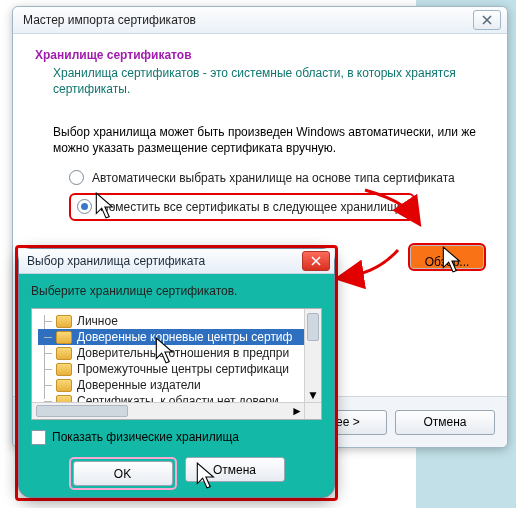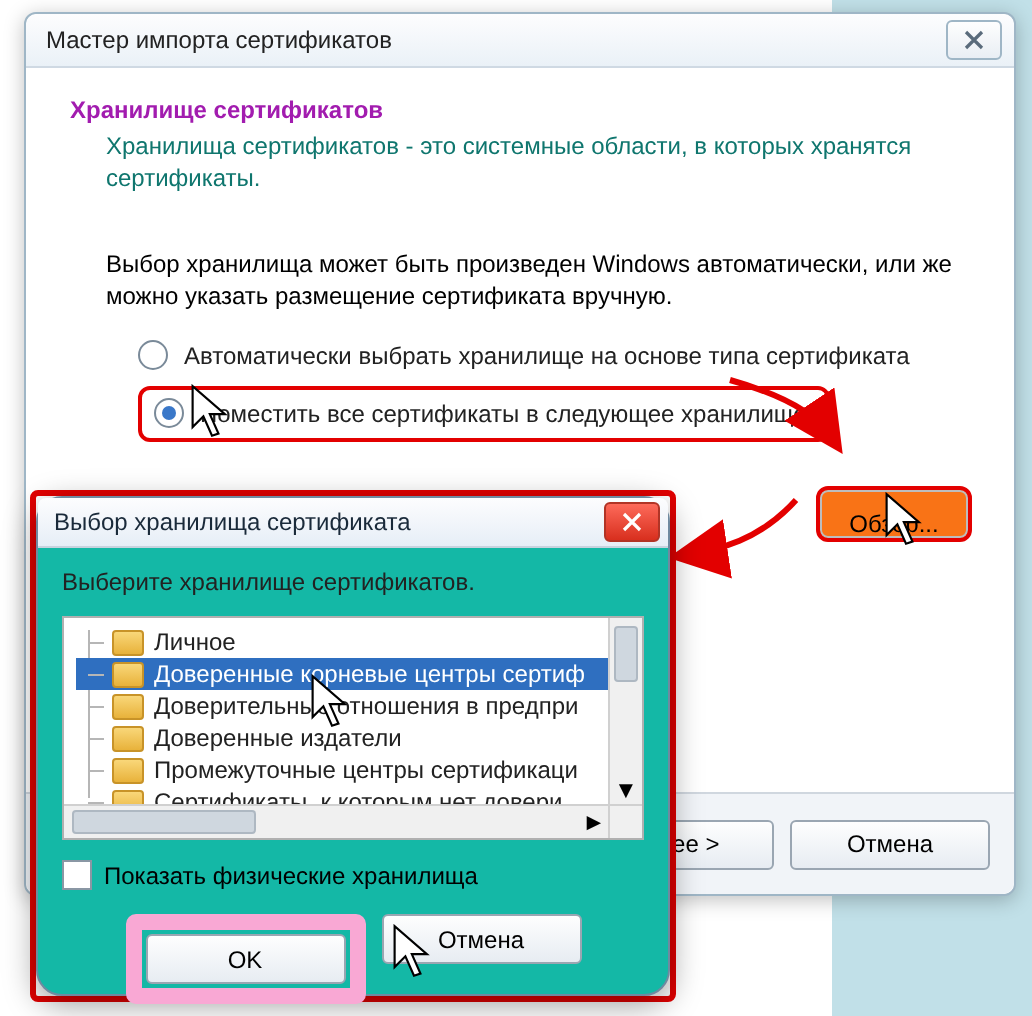--- a/index.html
+++ b/index.html
@@ -45,24 +45,24 @@
 .tree-label{font-size:12px;color:#222}
 .vscroll{position:absolute;right:0;top:0;bottom:16px;width:16px;background:#f0f0f0;border-left:1px solid #d0d0d0}
 .vscroll .thumb{position:absolute;left:2px;right:2px;top:4px;height:26px;background:#cfd7df;border:1px solid #aeb8c2;border-radius:2px}
 .vscroll .arrow{position:absolute;left:0;right:0;height:16px;display:flex;align-items:center;justify-content:center}
 .vscroll .arrow.up{top:0}.vscroll .arrow.down{bottom:0}
 .hscroll{position:absolute;left:0;right:16px;bottom:0;height:16px;background:#f0f0f0;border-top:1px solid #d0d0d0}
 .hscroll .thumb{position:absolute;top:2px;bottom:2px;left:4px;width:90px;background:#cfd7df;border:1px solid #aeb8c2;border-radius:2px}
 .hscroll .arrow{position:absolute;top:0;bottom:0;width:16px;display:flex;align-items:center;justify-content:center}
 .hscroll .arrow.left{left:0}.hscroll .arrow.right{right:0}
 .corner{position:absolute;right:0;bottom:0;width:16px;height:16px;background:#f0f0f0;border-left:1px solid #d0d0d0;border-top:1px solid #d0d0d0}
-.chk-row{display:flex;align-items:center;margin-top:10px}
+.chk-row{display:flex;align-items:flex-start;margin-top:10px}
 .chk{width:13px;height:13px;border:1px solid #8a97a4;background:#fff;margin-right:6px}
 .win2-buttons{display:flex;justify-content:center;gap:8px;margin-top:12px}
-.ok-red{border:8px solid #f9a8d4;border-radius:5px;padding:2px}
+.ok-red{border:2px solid #f9a8d4;border-radius:5px;padding:2px}
 .cursor{position:absolute;width:22px;height:28px;pointer-events:none}
 .red-arrows{position:absolute;inset:0;pointer-events:none}
 </style>
 </head>
 <body>
 <div class="stage">
 
 <div class="win1">
   <div class="win1-head">
     <span class="win1-title">Мастер импорта сертификатов</span>
@@ -142,29 +142,29 @@
               <div class="tree-row sel">
                 <div class="folder"></div>
                 <span class="tree-label">Доверенные корневые центры сертиф</span>
               </div>
               <div class="tree-row">
                 <div class="folder"></div>
                 <span class="tree-label">Доверительные отношения в предпри</span>
               </div>
               <div class="tree-row">
                 <div class="folder"></div>
+                <span class="tree-label">Промежуточные центры сертификаци</span>
+              </div>
+              <div class="tree-row">
+                <div class="folder"></div>
                 <span class="tree-label">Доверенные издатели</span>
               </div>
               <div class="tree-row">
                 <div class="folder"></div>
-                <span class="tree-label">Промежуточные центры сертификаци</span>
-              </div>
-              <div class="tree-row">
-                <div class="folder"></div>
-                <span class="tree-label">Сертификаты, к которым нет довери</span>
+                <span class="tree-label">Сертификаты, к области нет довери</span>
               </div>
             </div>
         <div class="vscroll">
           <div class="arrow up">▲</div>
           <div class="thumb"></div>
           <div class="arrow down">▼</div>
         </div>
         <div class="hscroll">
           <div class="arrow left">◄</div>
           <div class="thumb"></div>

